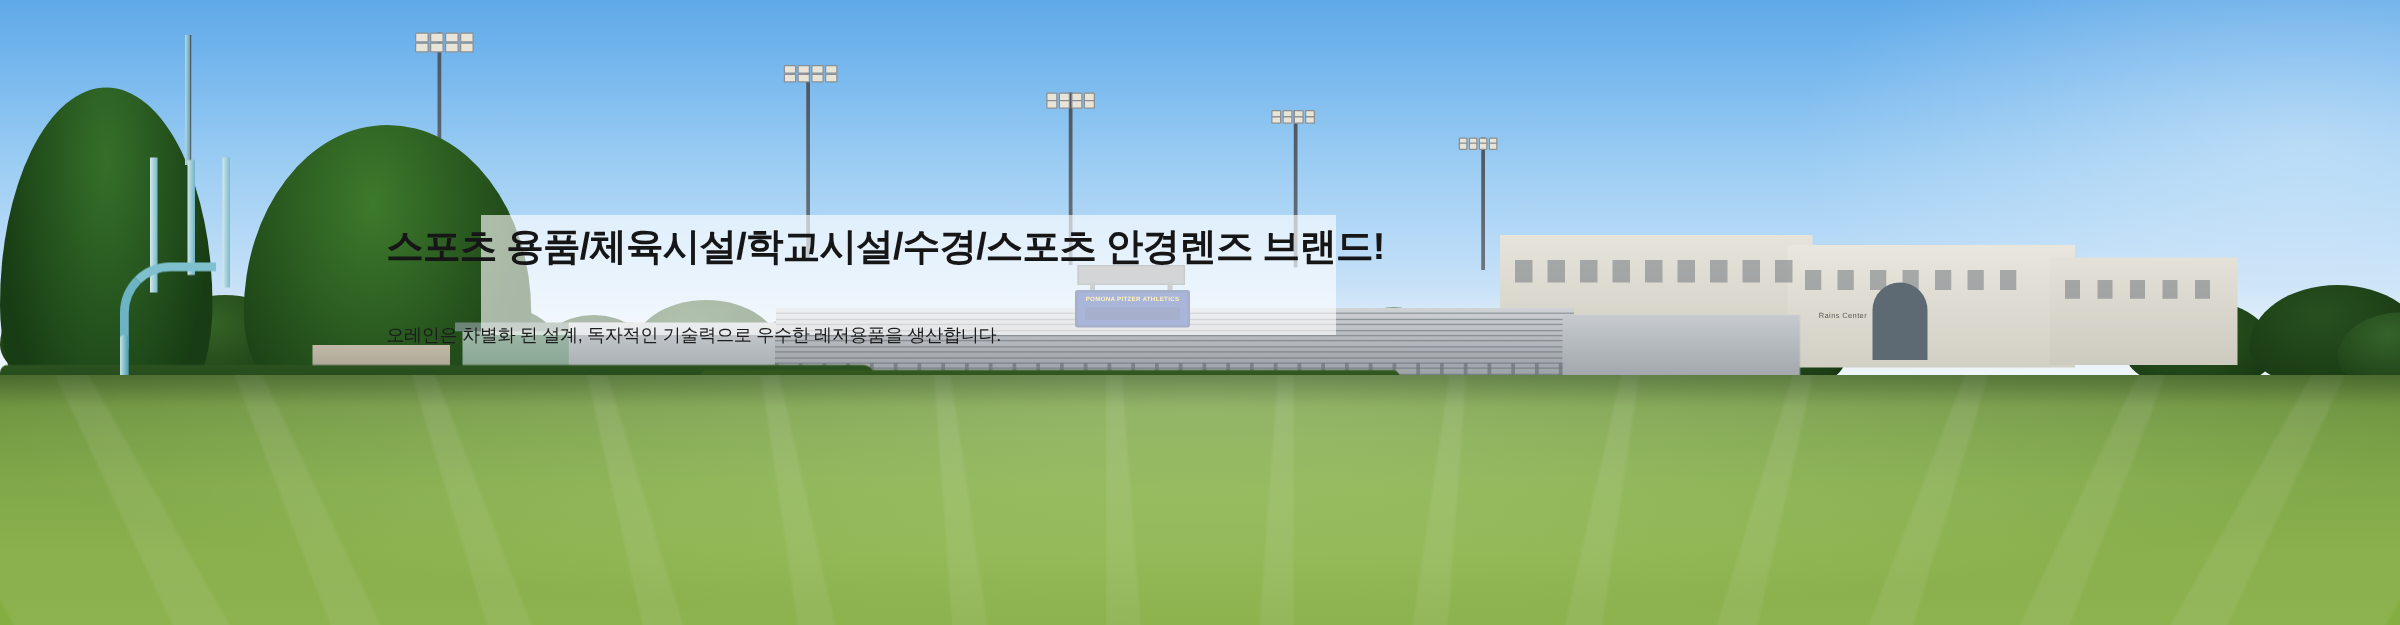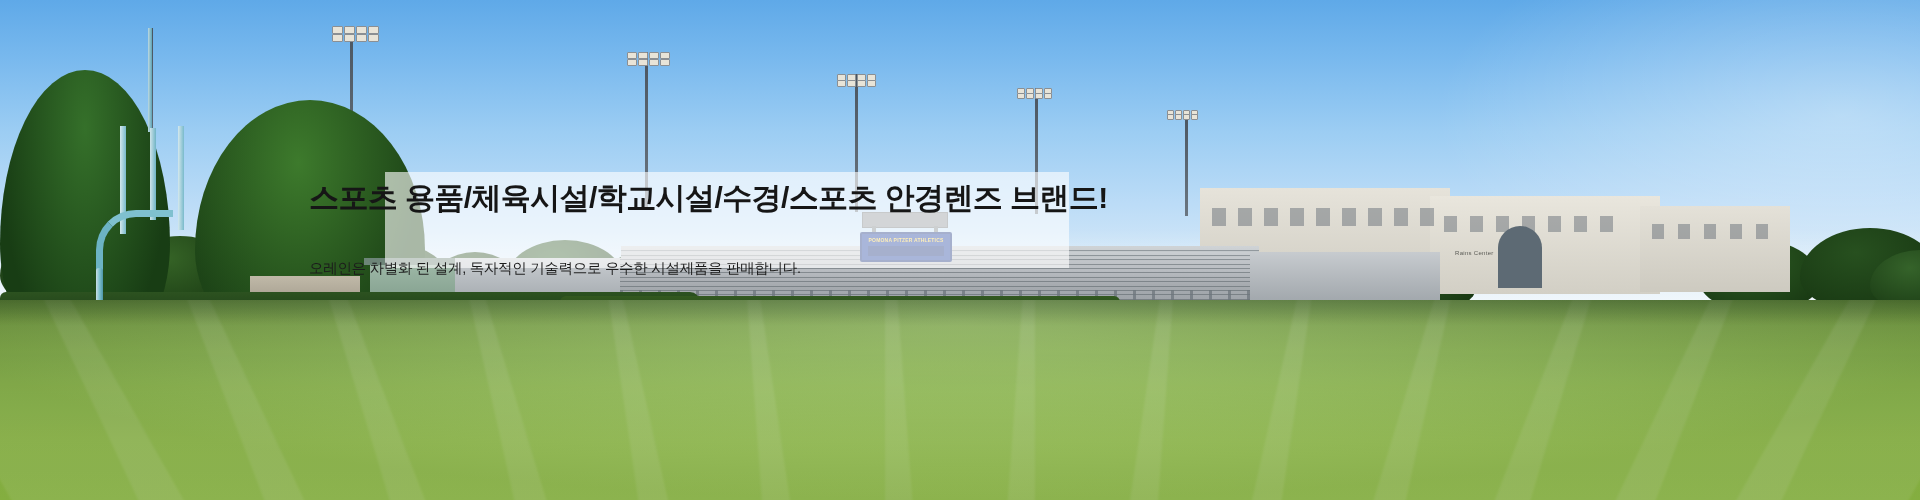--- a/index.html
+++ b/index.html
@@ -314,16 +314,16 @@
       <i style="left: 1485px; transform: rotate(21deg);"></i>
       <i style="left: 1605px; transform: rotate(25.2deg);"></i>
       <i style="left: 1725px; transform: rotate(29.4deg);"></i>
     </div>
   <div class="field-shadowtop"></div>
   <div class="field-vign"></div>
 
   <div class="overlay"></div>
   <div class="noclip">
     <div class="hl">스포츠 용품/체육시설/학교시설/수경/스포츠 안경렌즈 브랜드!</div>
-    <div class="body2">오레인은 차별화 된 설계, 독자적인 기술력으로 우수한 시설제품을 판매합니다.</div>
+    <div class="body2">오레인은 차별화 된 설계, 독자적인 기술력으로 우수한 레저용품을 생산합니다.</div>
   </div>
 
 </div>
 
 </body></html>

